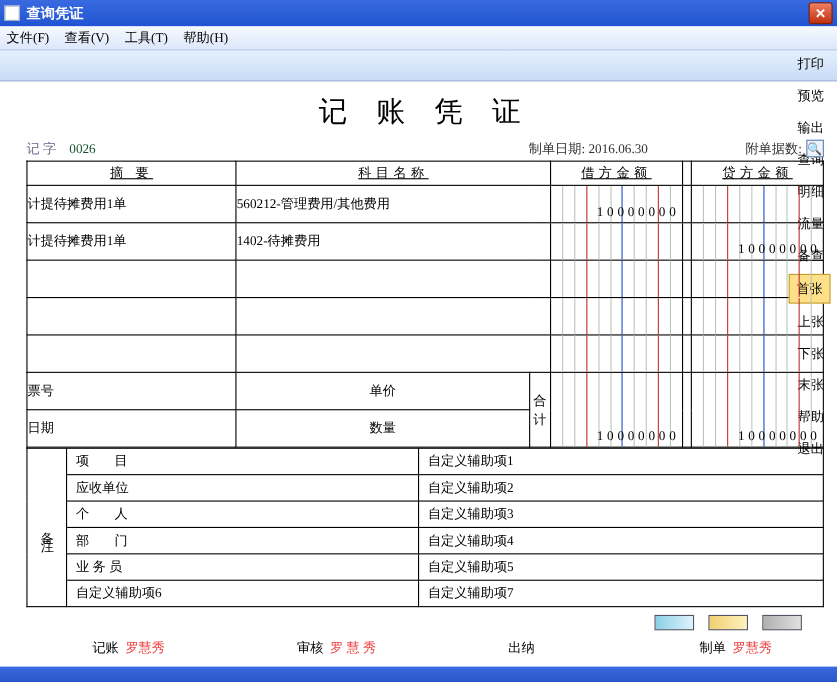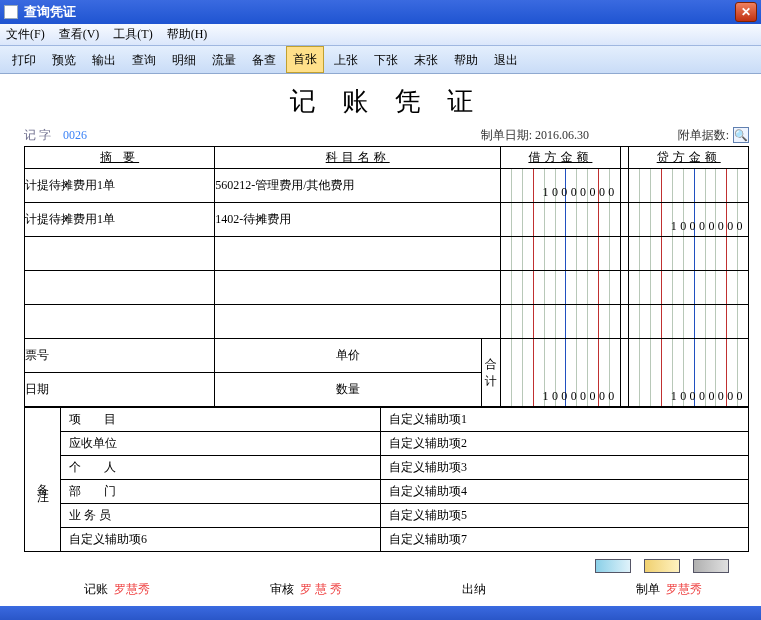--- a/index.html
+++ b/index.html
@@ -44,20 +44,21 @@
   }
   .menubar span { margin-right:14px; }
   .toolbar {
     background: linear-gradient(to bottom,#e4effd,#c9dcf7);
     border-bottom:1px solid #8fa9d0;
     height: 28px;
     display:flex; align-items:flex-end;
     padding: 0 6px;
     font-size:12px;
     gap:4px;
+    flex-direction:column;
   }
   .toolbar .tbtn {
     padding: 4px 6px;
   }
   .toolbar .tbtn.active {
     background:#ffe08a;
     border:1px solid #c0a030;
   }
   .content {
     padding: 10px 12px 8px 24px;
@@ -220,21 +221,21 @@
   <span class="tbtn">退出</span>
 </div>
 
 <div class="content">
   <div class="vtitle">记 账 凭 证</div>
 
   <div class="metarow">
     <div class="left">
       <span>记  字</span>
       &nbsp;&nbsp;
-      <span style="color:#3b82f6">0026</span>
+      <span style="color:#14532d">0026</span>
     </div>
     <div class="mid">
       <span>制单日期:</span>
       <span>2016.06.30</span>
     </div>
     <div class="right">
       <span>附单据数:</span>
       <span class="mag">🔍</span>
     </div>
   </div>

